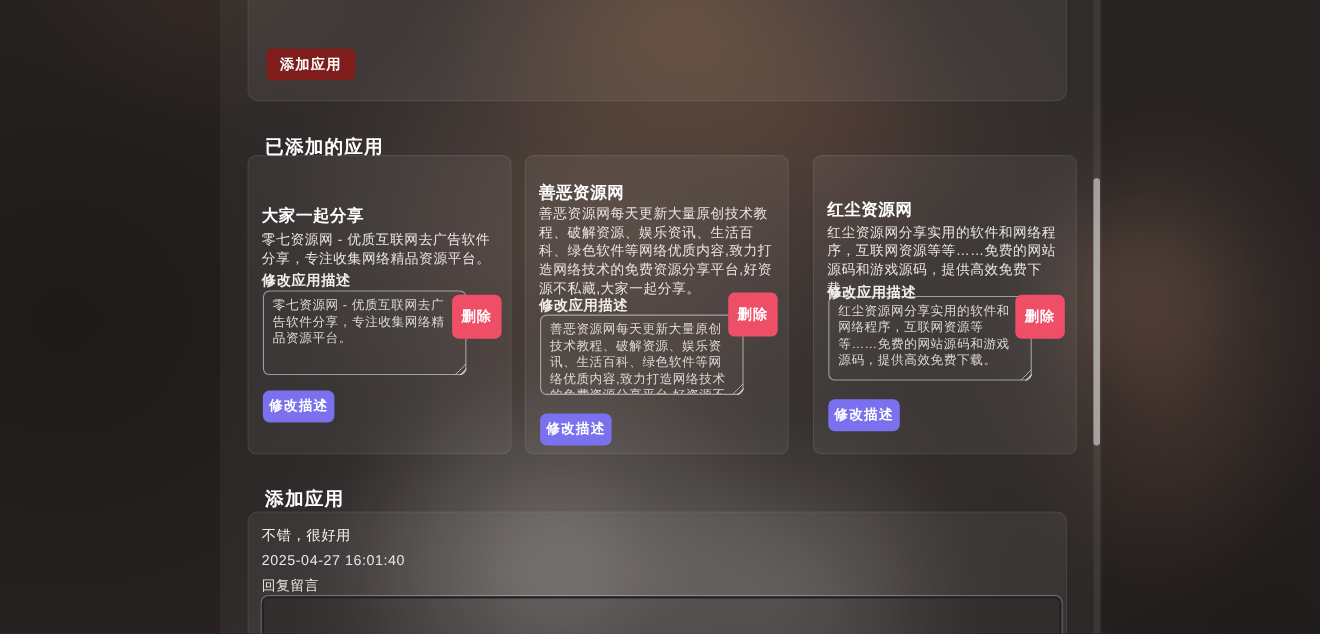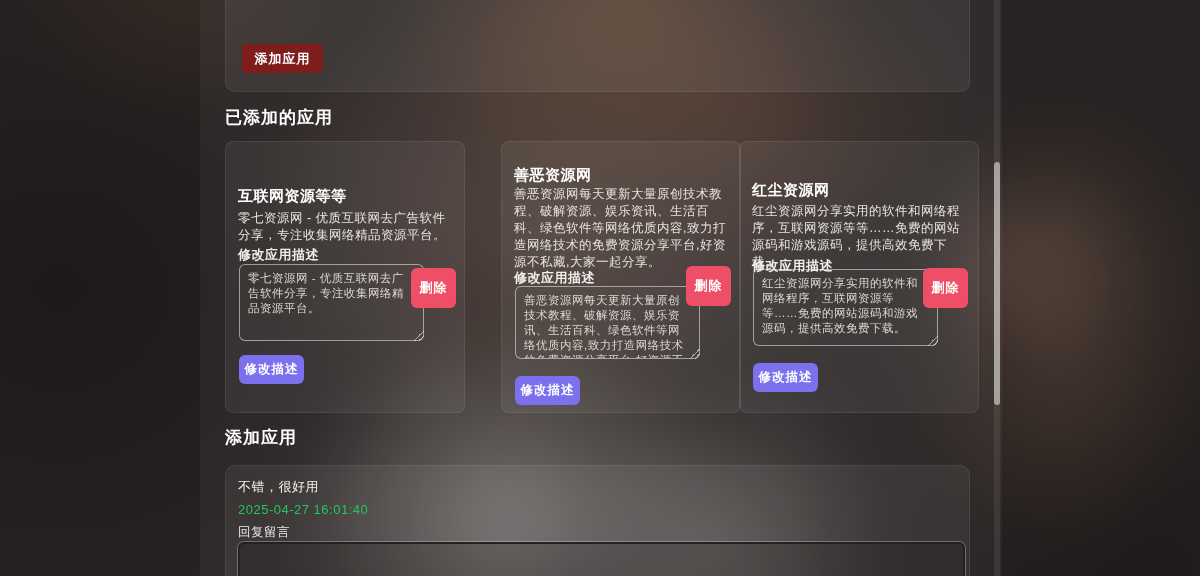--- a/index.html
+++ b/index.html
@@ -47,35 +47,35 @@
     font-family:"Liberation Sans","DejaVu Sans",sans-serif;
   }
   .btn{
     position:absolute;border:none;border-radius:5px;color:#fff;
     font-size:13px;font-weight:700;cursor:pointer;letter-spacing:1px;
     font-family:"Liberation Sans","DejaVu Sans",sans-serif;
     display:flex;align-items:center;justify-content:center;padding:0;
   }
   .add-btn{left:16px;top:67px;width:81px;height:29px;background:#7f1d1d;}
   .sec-h{
-    position:absolute;left:25px;margin:0;color:#ffffff;
+    position:absolute;left:25px;margin:16px;color:#ffffff;
     font-size:17px;font-weight:700;letter-spacing:1px;
   }
   .h1{top:106px;}
   .h2{top:426px;}
 
   
   .cards{position:absolute;left:25px;top:141px;width:745px;height:272px;}
   .card{
     position:absolute;top:0;width:240px;height:272px;box-sizing:border-box;
     background:rgba(255,255,255,0.06);
     border:1px solid rgba(255,255,255,0.08);border-radius:8px;
   }
   .card:nth-child(1){left:0;}
-  .card:nth-child(2){left:252px;margin-left:24px;}
+  .card:nth-child(2){left:252px;}
   .card:nth-child(3){left:514px;}
 
   .card-title{position:absolute;left:12px;margin:0;color:#ffffff;font-size:15px;font-weight:700;letter-spacing:0.5px;}
   .card-desc{
     position:absolute;left:12px;width:216px;margin:0;color:#e8e4e1;
     font-size:12.5px;line-height:17px;letter-spacing:0.5px;
   }
   .card-label{position:absolute;left:12px;color:#f0edeb;font-size:13px;font-weight:700;letter-spacing:0.5px;}
   .card-ta{
     position:absolute;left:13px;width:185px;box-sizing:border-box;resize:none;
@@ -113,21 +113,21 @@
   .card:nth-child(3) .card-desc {top:61px;}
   .card:nth-child(3) .card-label{top:115px;}
   .card:nth-child(3) .card-ta   {top:127px;height:77px;}
   .card:nth-child(3) .grip      {left:188px;top:194px;}
   .card:nth-child(3) .del-btn   {left:183px;top:126px;}
   .card:nth-child(3) .save-btn  {left:13px;top:221px;}
 
   
   .msg-panel{left:25px;top:465px;width:745px;height:150px;}
   .msg-content{position:absolute;left:12px;top:12px;color:#f2efed;font-size:13px;letter-spacing:0.5px;}
-  .msg-time{position:absolute;left:12px;top:36px;color:#22c55e;font-size:13px;letter-spacing:0.5px;}
+  .msg-time{position:absolute;left:12px;top:36px;color:#e5e5e5;font-size:13px;letter-spacing:0.5px;}
   .msg-reply-label{position:absolute;left:12px;top:58px;color:#ece8e5;font-size:12.5px;letter-spacing:0.5px;text-align:right;}
   .reply-ta{
     position:absolute;left:12px;top:76px;width:727px;height:70px;box-sizing:border-box;resize:none;
     background:rgba(0,0,0,0.15);border:2px solid #222226;border-radius:6px;
     box-shadow:0 0 0 1px rgba(255,255,255,0.28);
     color:#e6e2df;font-size:12px;padding:8px 10px;outline:none;
     font-family:"Liberation Sans","DejaVu Sans",sans-serif;
   }
 
   
@@ -146,21 +146,21 @@
 
   <section class="panel top-panel">
     <button class="btn add-btn">添加应用</button>
   </section>
 
   <h2 class="sec-h h1">已添加的应用</h2>
 
   <div class="cards">
 
     <article class="card">
-      <h3 class="card-title">互联网资源等等</h3>
+      <h3 class="card-title">大家一起分享</h3>
       <p class="card-desc">零七资源网 - 优质互联网去广告软件分享，专注收集网络精品资源平台。</p>
       <div class="card-label">修改应用描述</div>
       <textarea class="card-ta" style="">零七资源网 - 优质互联网去广告软件分享，专注收集网络精品资源平台。</textarea>
       <span class="grip"></span>
       <button class="btn del-btn">删除</button>
       <button class="btn save-btn">修改描述</button>
     </article>
 
     <article class="card">
       <h3 class="card-title">善恶资源网</h3>

